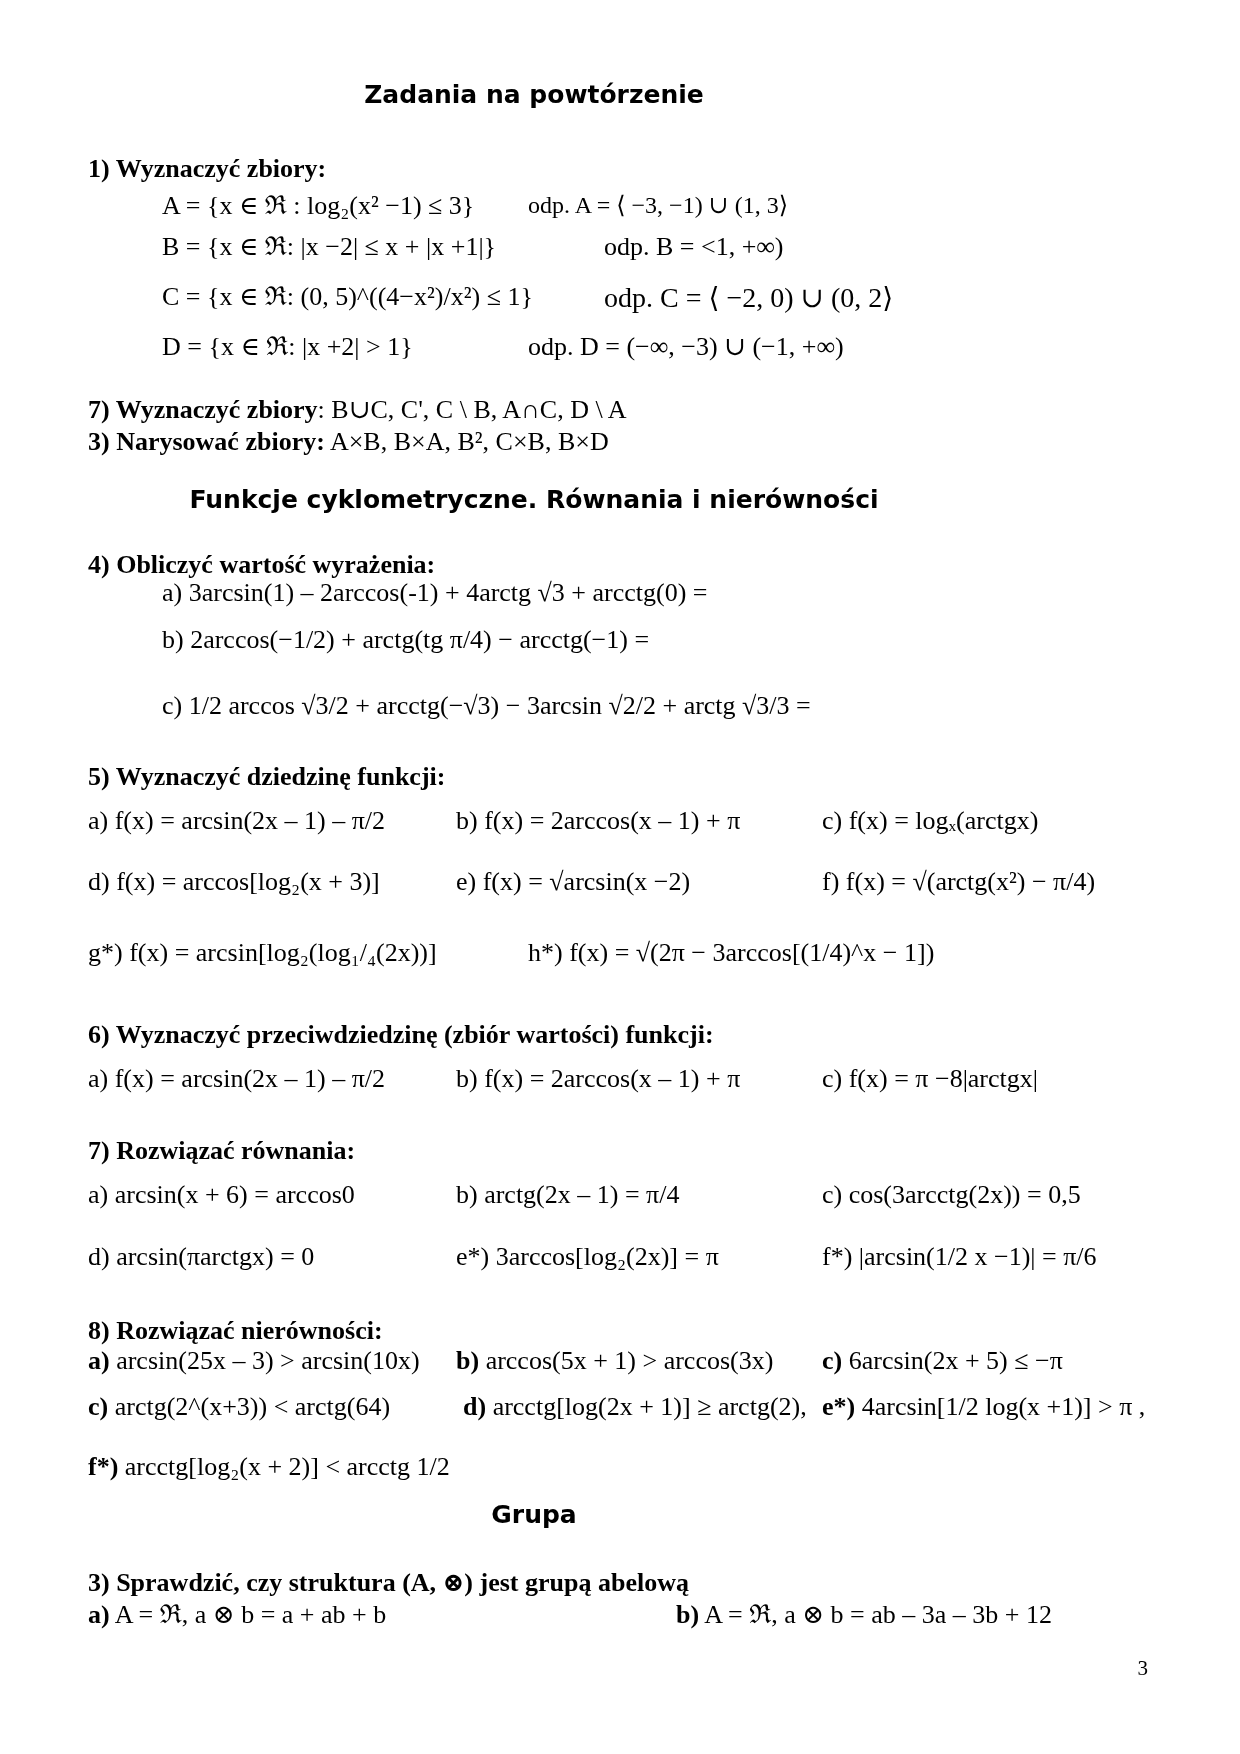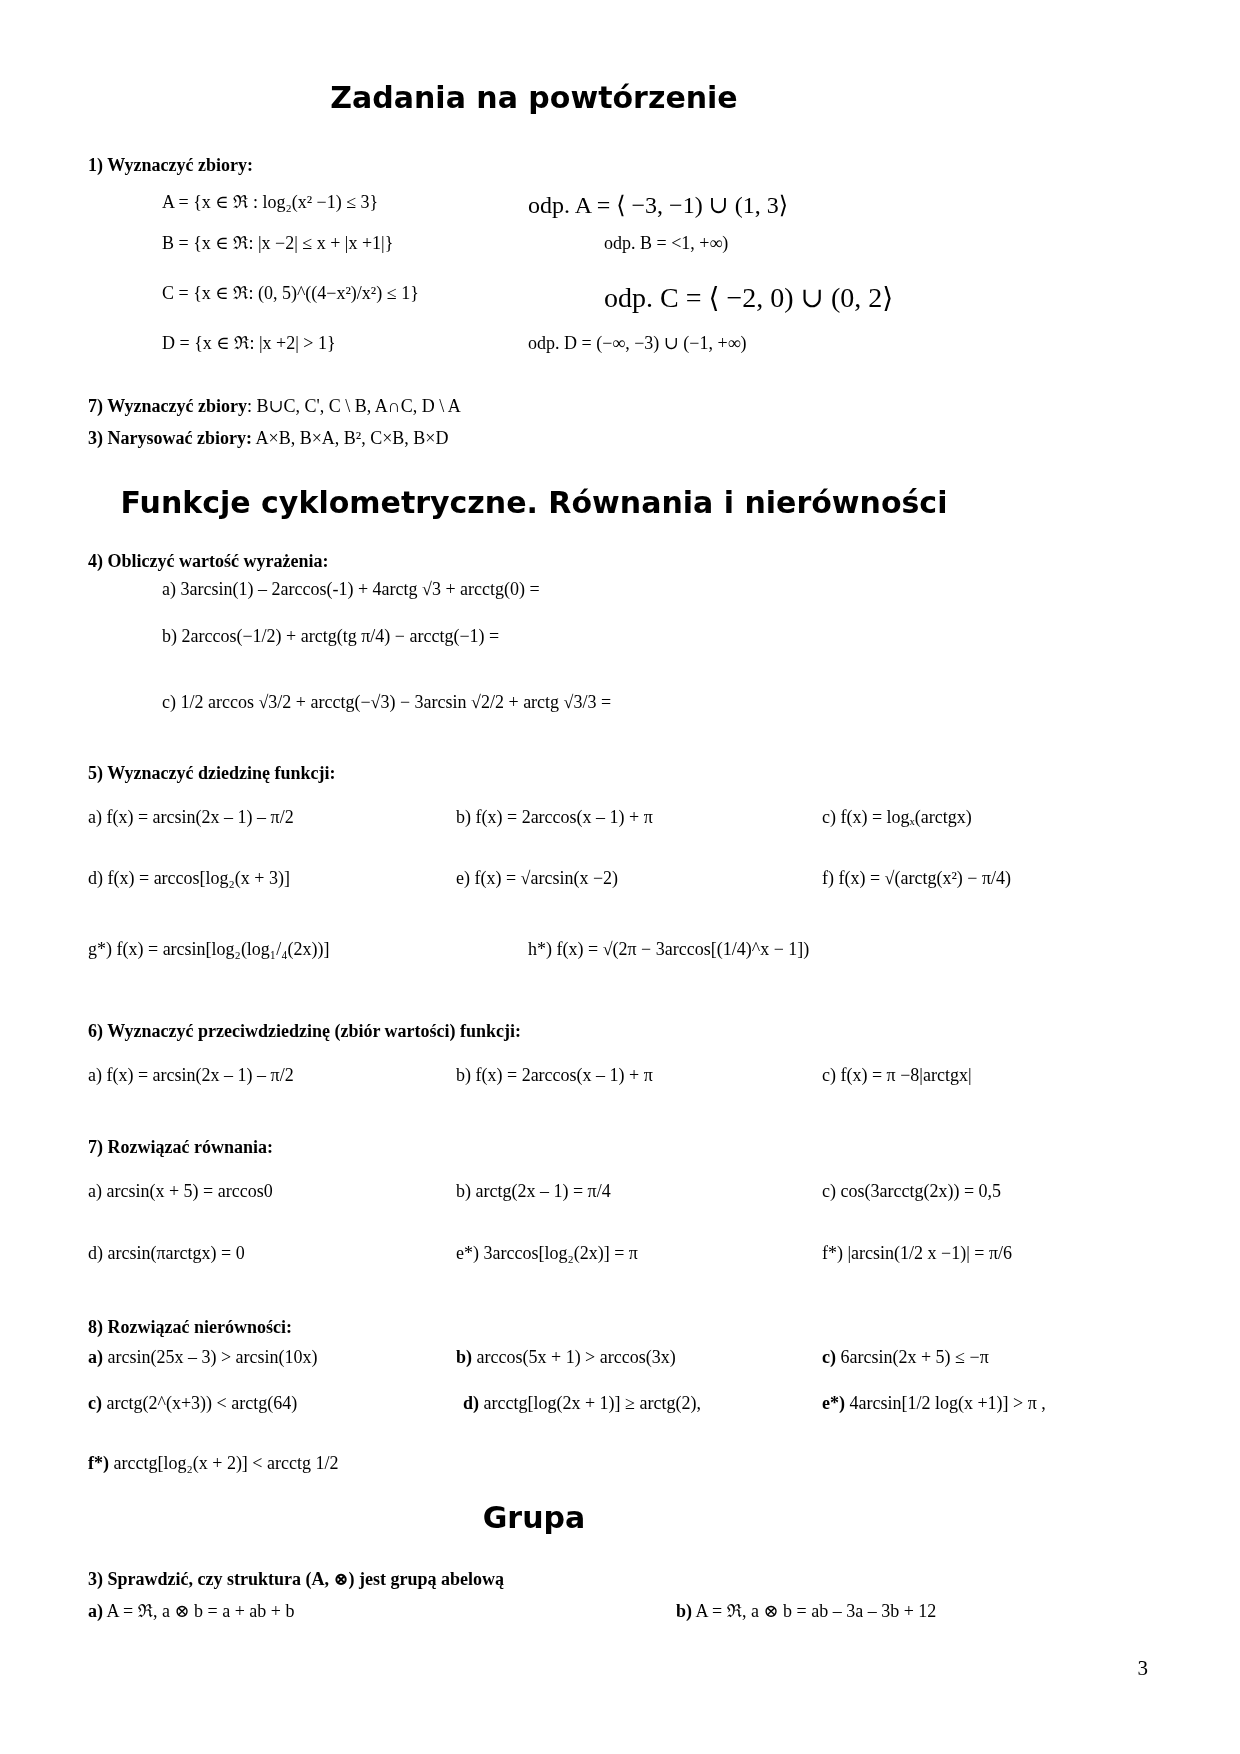--- a/index.html
+++ b/index.html
@@ -1,20 +1,20 @@
 <!DOCTYPE html>
 <html><head>
 <meta charset="utf-8">
 <style>
   html, body { margin: 0; padding: 0; background: #ffffff; }
   body { width: 1240px; height: 1754px; position: relative; overflow: hidden;
          font-family: "Liberation Serif", "DejaVu Serif", serif; color: #000; }
   .h { position: absolute; left: 0; width: 1068px; text-align: center;
-       font-family: "DejaVu Sans", sans-serif; font-weight: bold; font-size: 30px; }
-  .t { position: absolute; font-size: 18px; white-space: nowrap; line-height: 1; }
+       font-family: "DejaVu Sans", sans-serif; font-weight: bold; font-size: 25px; }
+  .t { position: absolute; font-size: 26px; white-space: nowrap; line-height: 1; }
   .b { font-weight: bold; }
   .pnum { position: absolute; right: 92px; top: 1656px; font-size: 21px; }
 </style>
 </head>
 <body>
 
 <div class="h" style="top:80px">Zadania na powtórzenie</div>
 
 <div class="t b" style="left:88px;top:156px">1) Wyznaczyć zbiory:</div>
 <div class="t" style="left:162px;top:193px">A = {x ∈ ℜ : log₂(x² −1) ≤ 3}</div>
@@ -45,21 +45,21 @@
 <div class="t" style="left:822px;top:869px">f) f(x) = √(arctg(x²) − π/4)</div>
 <div class="t" style="left:88px;top:940px">g*) f(x) = arcsin[log₂(log₁/₄(2x))]</div>
 <div class="t" style="left:528px;top:940px">h*) f(x) = √(2π − 3arccos[(1/4)^x − 1])</div>
 
 <div class="t b" style="left:88px;top:1022px">6) Wyznaczyć przeciwdziedzinę (zbiór wartości) funkcji:</div>
 <div class="t" style="left:88px;top:1066px">a) f(x) = arcsin(2x – 1) – π/2</div>
 <div class="t" style="left:456px;top:1066px">b) f(x) = 2arccos(x – 1) + π</div>
 <div class="t" style="left:822px;top:1066px">c) f(x) = π −8|arctgx|</div>
 
 <div class="t b" style="left:88px;top:1138px">7) Rozwiązać równania:</div>
-<div class="t" style="left:88px;top:1182px">a) arcsin(x + 5) = arccos0</div>
+<div class="t" style="left:88px;top:1182px">a) arcsin(x + 6) = arccos0</div>
 <div class="t" style="left:456px;top:1182px">b) arctg(2x – 1) = π/4</div>
 <div class="t" style="left:822px;top:1182px">c) cos(3arcctg(2x)) = 0,5</div>
 <div class="t" style="left:88px;top:1244px">d) arcsin(πarctgx) = 0</div>
 <div class="t" style="left:456px;top:1244px">e*) 3arccos[log₂(2x)] = π</div>
 <div class="t" style="left:822px;top:1244px">f*) |arcsin(1/2 x −1)| = π/6</div>
 
 <div class="t b" style="left:88px;top:1318px">8) Rozwiązać nierówności:</div>
 <div class="t" style="left:88px;top:1348px"><span class="b">a)</span> <span>arcsin(25x – 3) &gt; arcsin(10x)</span></div>
 <div class="t" style="left:456px;top:1348px"><span class="b">b)</span> <span>arccos(5x + 1) &gt; arccos(3x)</span></div>
 <div class="t" style="left:822px;top:1348px"><span class="b">c)</span> <span>6arcsin(2x + 5) ≤ −π</span></div>

